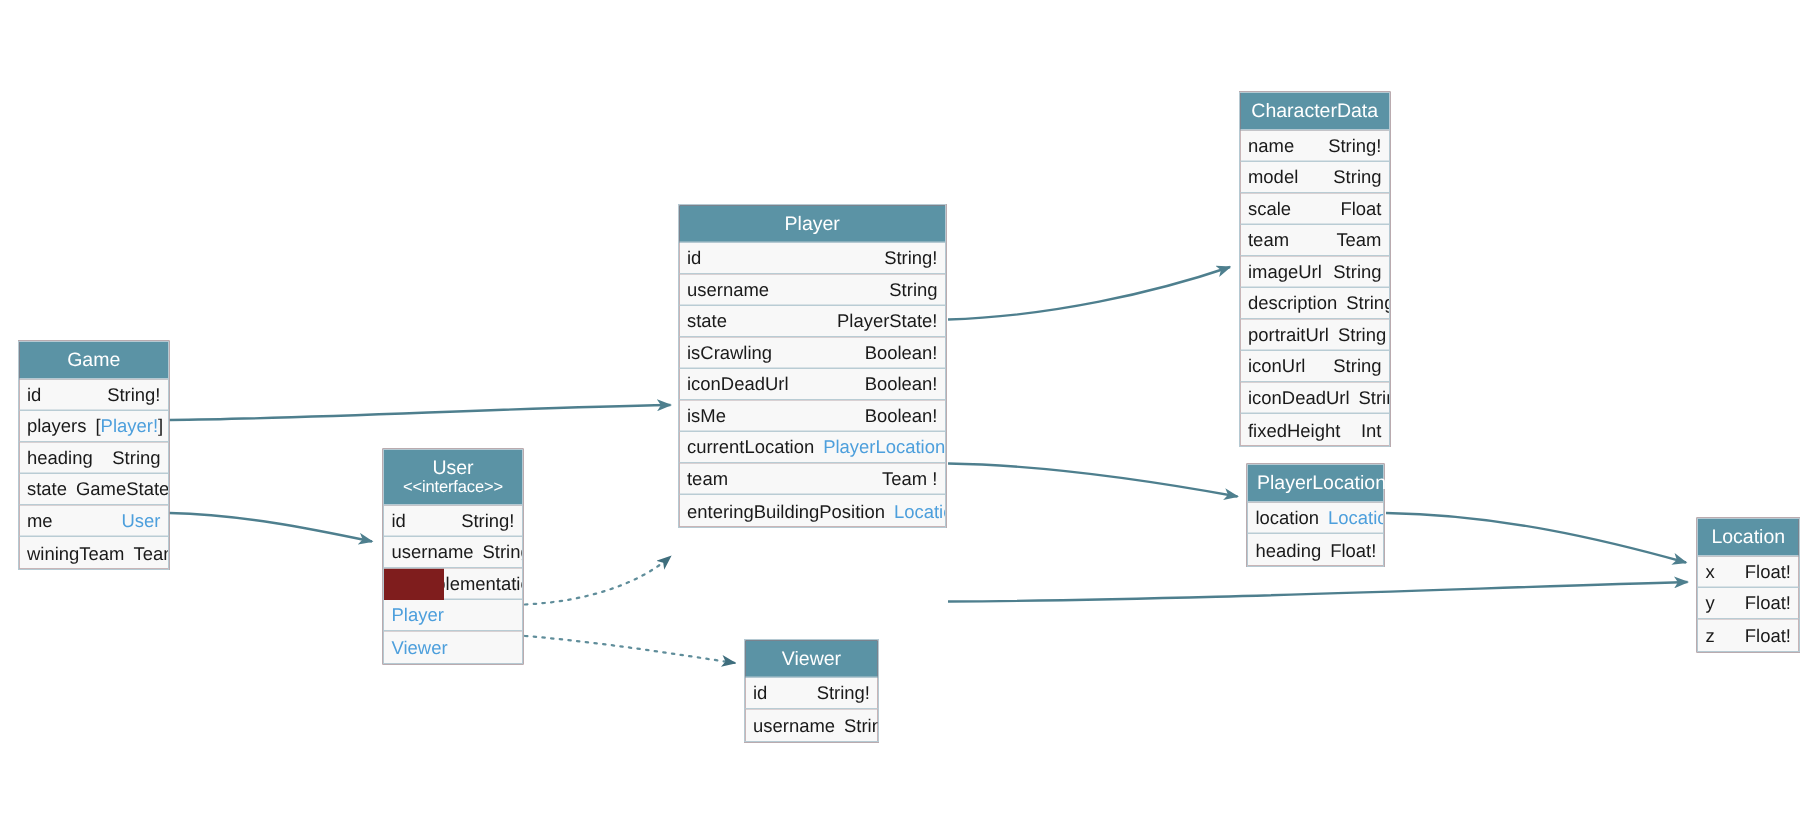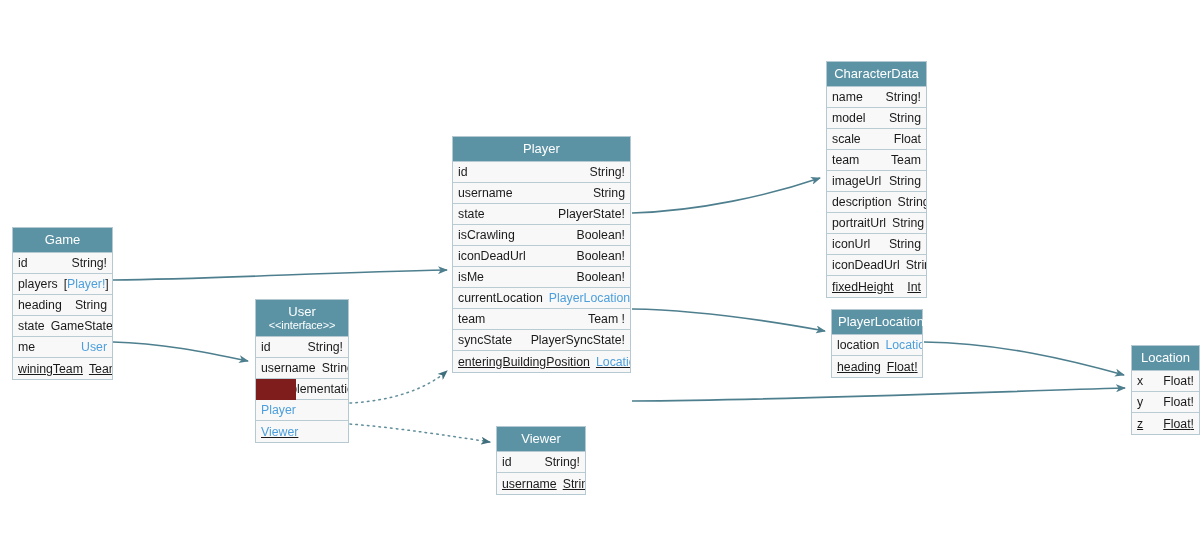--- a/index.html
+++ b/index.html
@@ -61,21 +61,20 @@
     padding: 0 5px;
     font-size: 12.3px;
     color: #1a1a1a;
     background: #f8f8f8;
     border-bottom: 1px solid #b9ccd4;
     white-space: nowrap;
     overflow: hidden;
   }
   .row:last-child {
     border-bottom: none;
-    text-decoration: underline;
   }
   .row .fname {
     flex: 0 0 auto;
     padding-right: 6px;
   }
   .row .ftype {
     flex: 0 0 auto;
     text-align: right;
   }
   .row.section {
@@ -214,24 +213,20 @@
     </div>
     <div class="row">
       <span class="fname">currentLocation</span>
       <span class="ftype"><span class="link">PlayerLocation</span></span>
     </div>
     <div class="row">
       <span class="fname">team</span>
       <span class="ftype"><span>Team</span><span class="bang">&nbsp;!</span></span>
     </div>
     <div class="row">
-      <span class="fname">syncState</span>
-      <span class="ftype"><span>PlayerSyncState</span><span class="bang">!</span></span>
-    </div>
-    <div class="row">
       <span class="fname">enteringBuildingPosition</span>
       <span class="ftype link">Location</span>
     </div>
   </div>
 
   <div class="node" id="node-viewer">
     <div class="node-header">Viewer</div>
     <div class="row">
       <span class="fname">id</span>
       <span class="ftype"><span>String</span><span class="bang">!</span></span>

